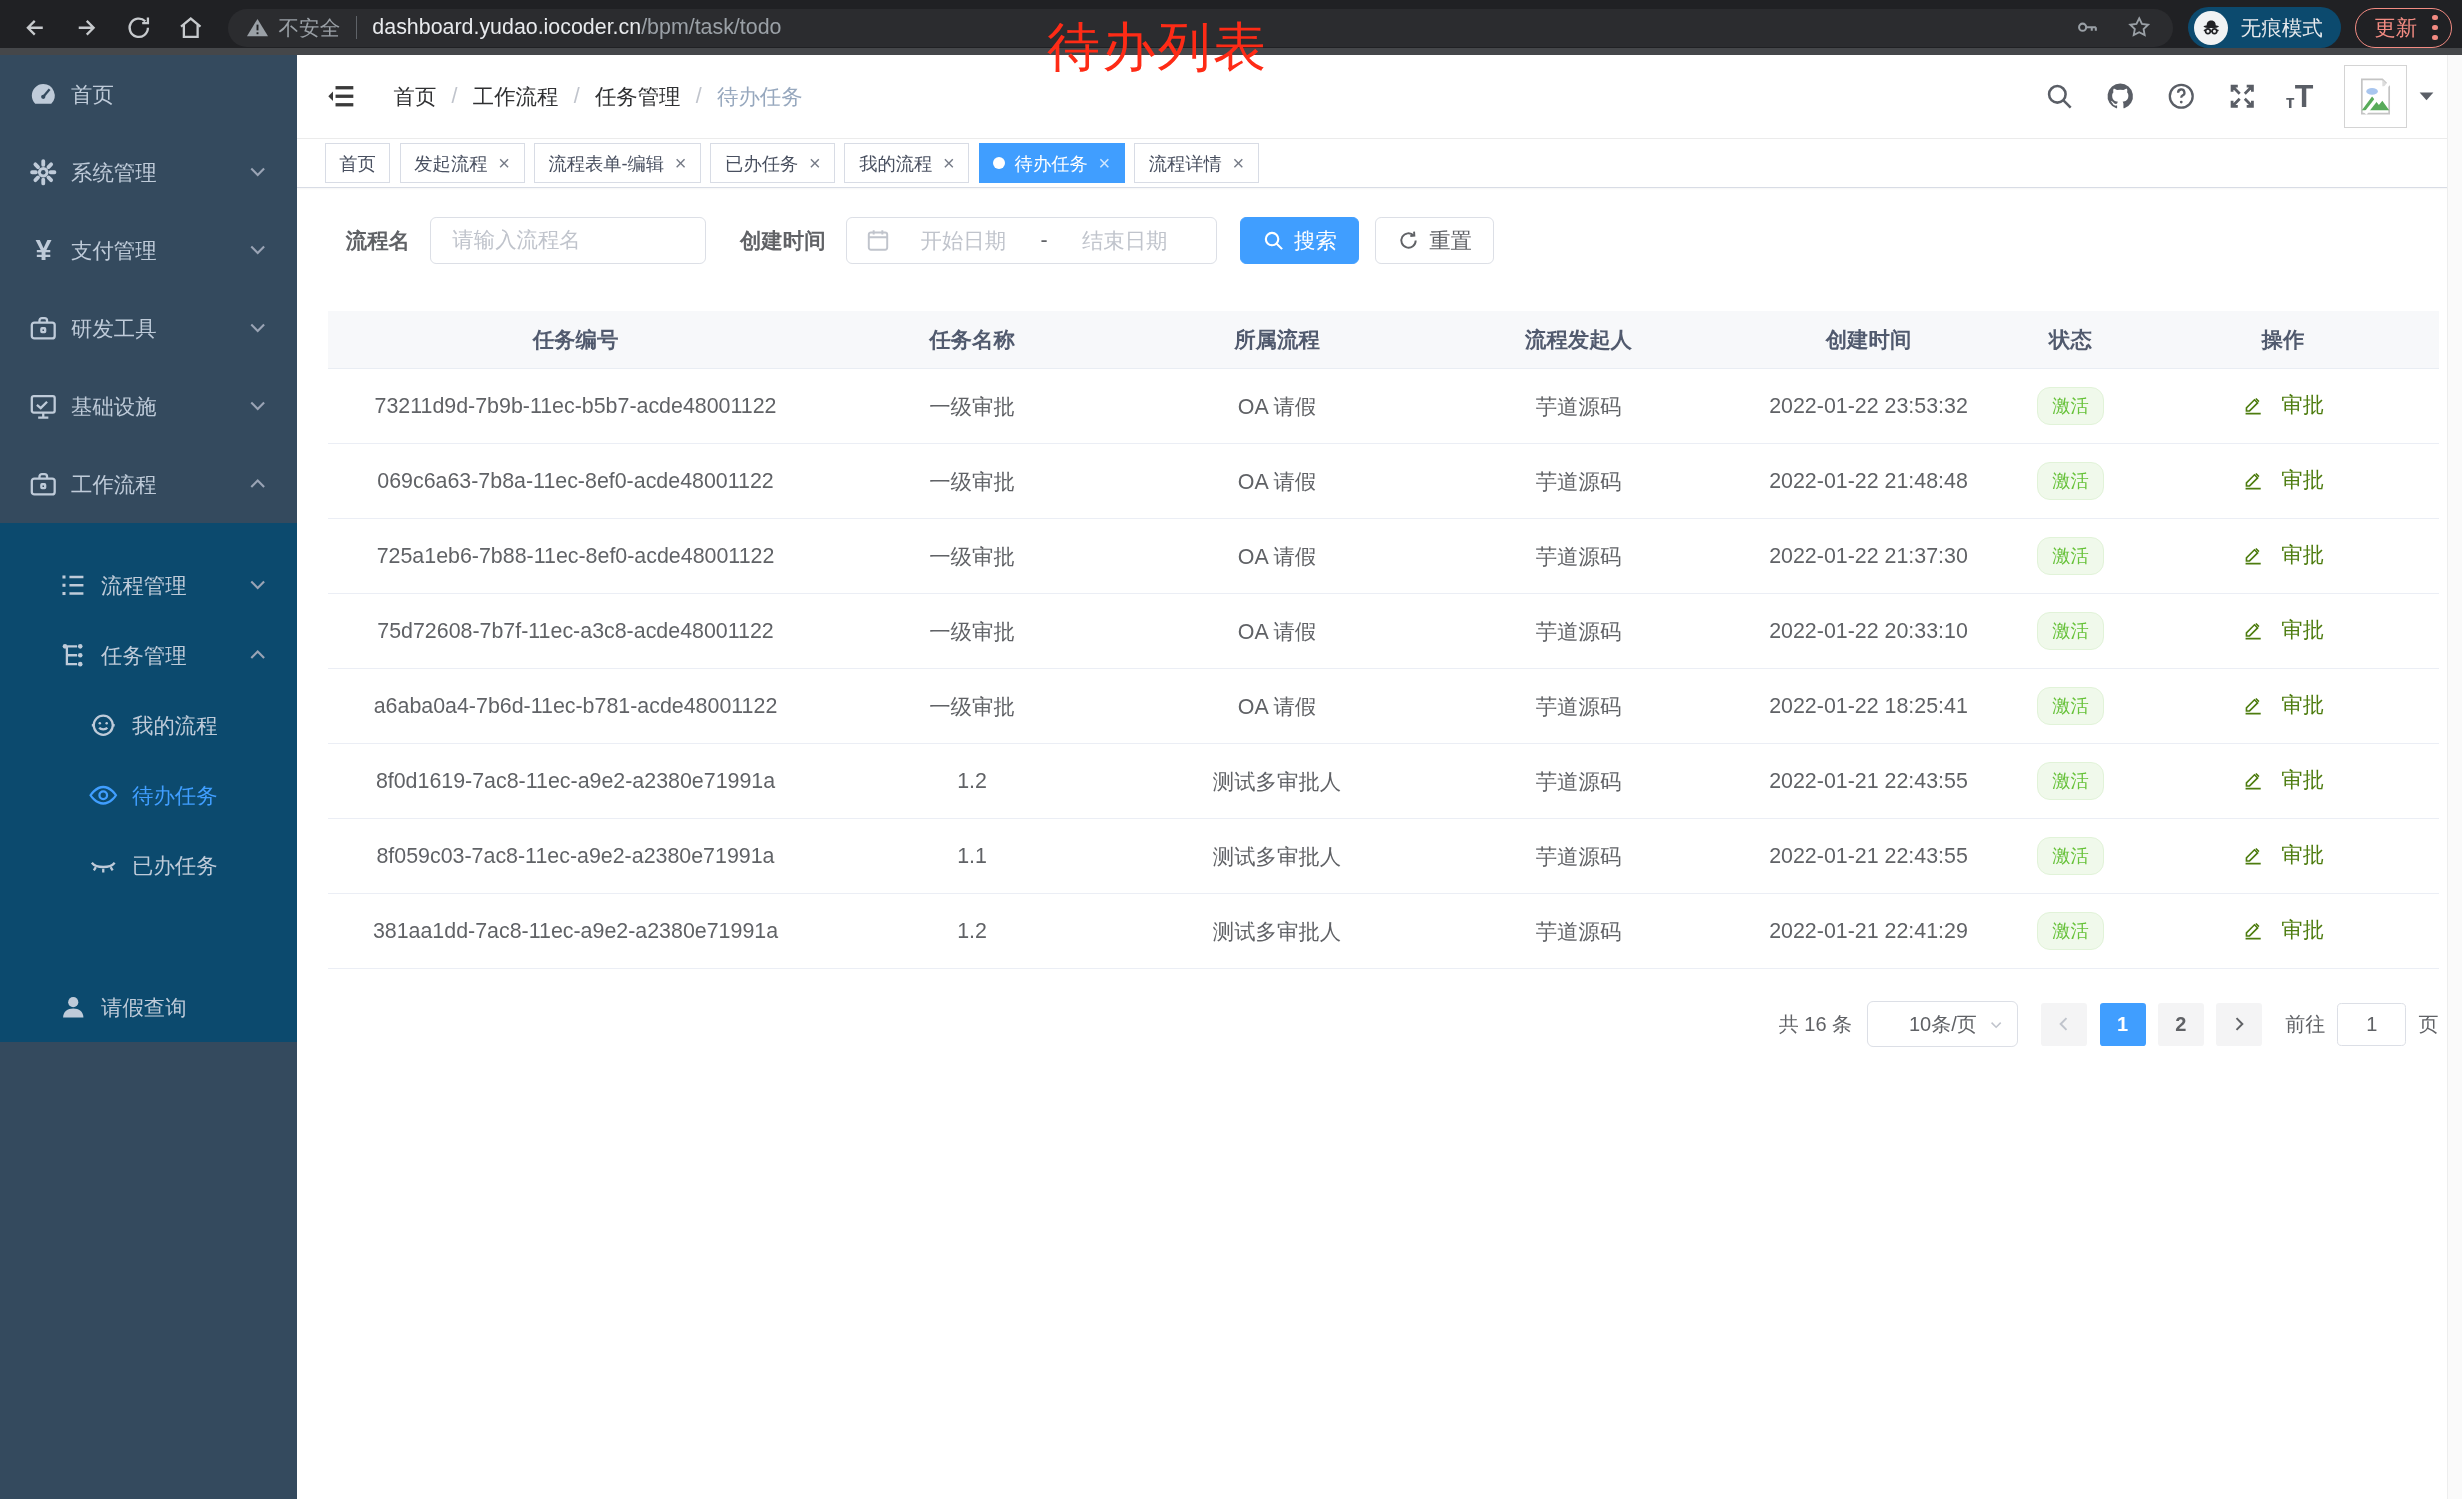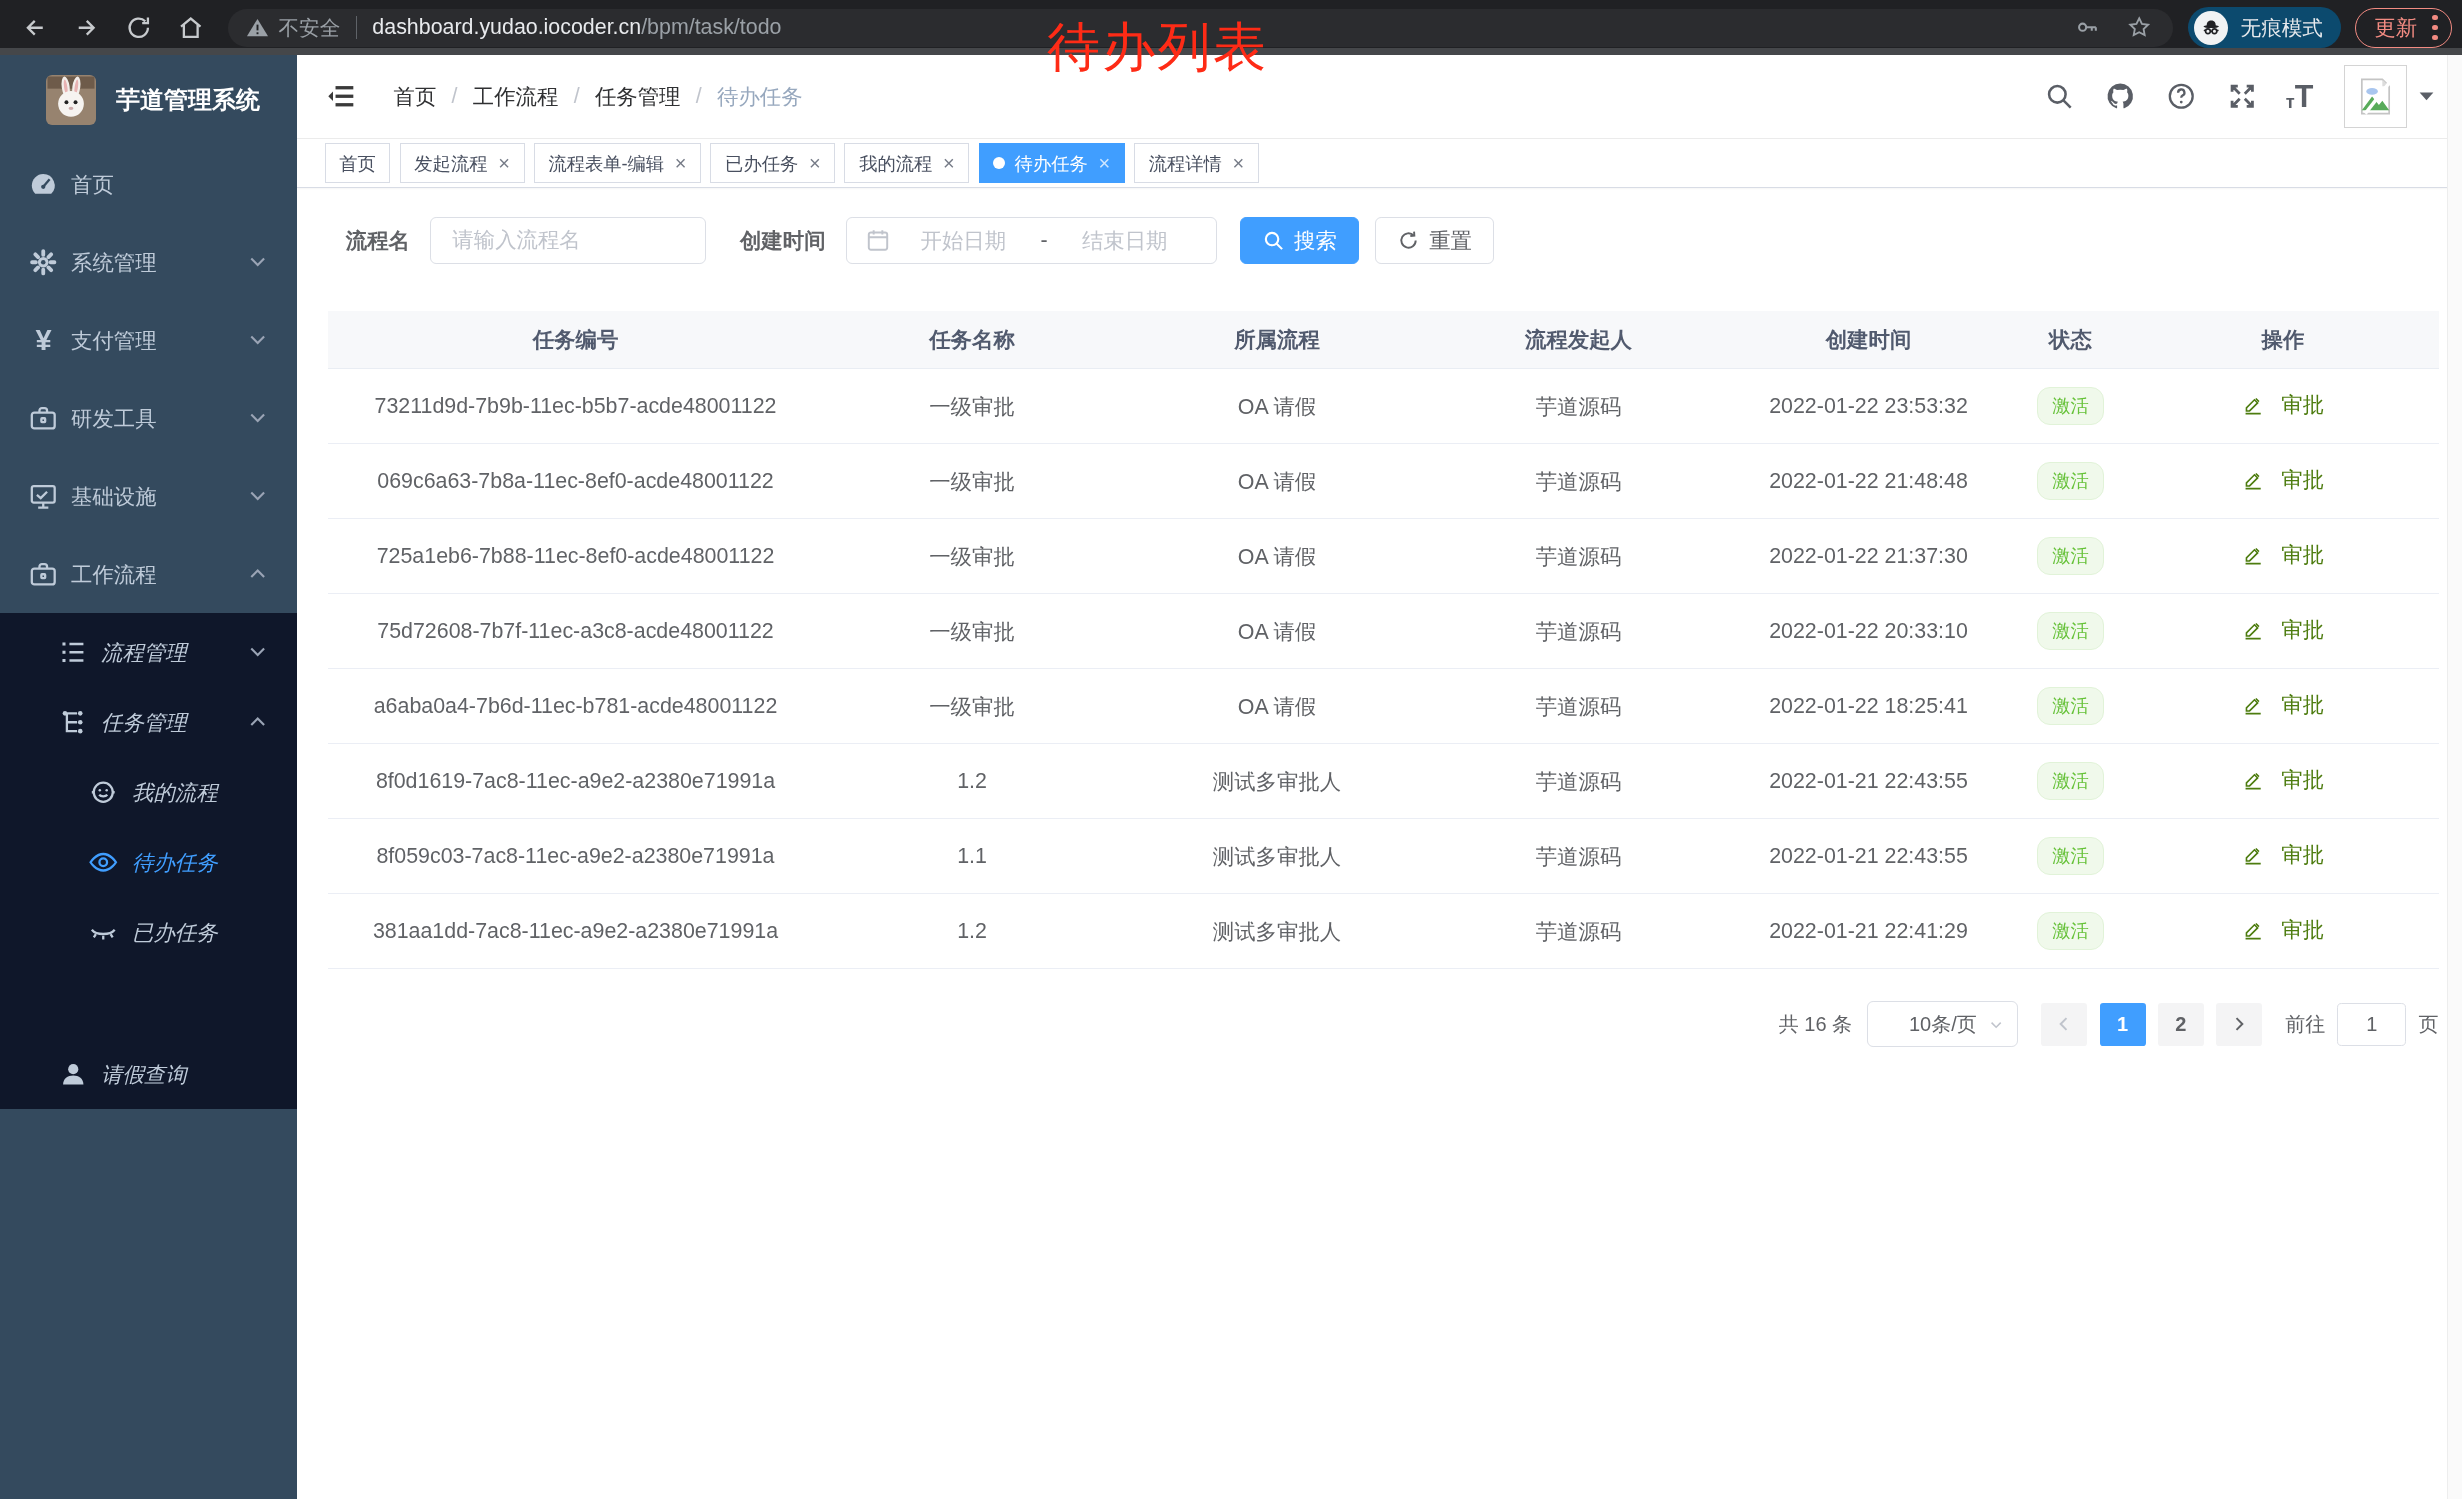--- a/index.html
+++ b/index.html
@@ -42,21 +42,21 @@
   
   .sidebar { position:absolute; top:55px; left:0; width:297px; bottom:0; background:#344a5e; z-index:3; }
   .logo-row { height:90px; display:flex; align-items:center; padding-left:46px; }
   .logo-img { width:50px; height:50px; border-radius:6.1px; overflow:hidden; flex:none; }
   .logo-title { color:#fff; font-size:24px; font-weight:700; margin-left:20px; white-space:nowrap; }
   .menu-item { height:78px; display:flex; align-items:center; color:#bfcbd9; font-size:21.4px; position:relative; cursor:pointer; }
   .menu-item .mi-ico { position:absolute; left:26px; width:35px; height:35px; display:flex; align-items:center; justify-content:center; }
   .menu-item .mi-ico svg { width:30.5px; height:30.5px; }
   .menu-item .mi-label { position:absolute; left:71px; white-space:nowrap; }
   .menu-item .mi-chev { position:absolute; right:29px; width:21.4px; height:21.4px; color:#9aa4b5; }
-  .submenu { background:#0f172a; padding-top:4px;font-style:italic; }
+  .submenu { background:#0c4a6e; padding-top:27px; }
   .submenu .menu-item { height:70px; }
   .submenu .lv2 .mi-ico { left:56px; }
   .submenu .lv2 .mi-label { left:101px; }
   .submenu .lv3 .mi-ico { left:86px; }
   .submenu .lv3 .mi-label { left:132px; }
   .submenu .gap { height:72px; }
   .menu-item.active { color:#409eff; }
   .menu-item.active .mi-ico { color:#409eff; }
   .mi-ico { color:#bfcbd9; }
   .yen-glyph { font-size:29px; font-weight:600; }
@@ -215,37 +215,20 @@
         <i></i>
         <i></i>
         <i></i>
       </span>
   </div>
 </div>
 
 <div class="annotation">待办列表</div>
 
 <div class="sidebar">
-  <div class="logo-row">
-    <span class="logo-img">
-      <svg viewBox="0 0 33 33">
-          <rect width="33" height="33" fill="#97836f"></rect>
-          <rect x="1" y="1" width="31" height="8" fill="#6e5b4a"></rect>
-          <ellipse cx="13" cy="8" rx="2.6" ry="7" fill="#f3eeea" transform="rotate(-8 13 8)"></ellipse>
-          <ellipse cx="20" cy="8" rx="2.6" ry="7" fill="#f3eeea" transform="rotate(8 20 8)"></ellipse>
-          <ellipse cx="13" cy="8" rx="1.1" ry="5" fill="#e8b2b2" transform="rotate(-8 13 8)"></ellipse>
-          <ellipse cx="20" cy="8" rx="1.1" ry="5" fill="#e8b2b2" transform="rotate(8 20 8)"></ellipse>
-          <circle cx="16.5" cy="19" r="8.5" fill="#f6f3f0"></circle>
-          <circle cx="13.5" cy="18" r="1.3" fill="#222"></circle>
-          <circle cx="19.5" cy="18" r="1.3" fill="#222"></circle>
-          <ellipse cx="16.5" cy="22" rx="1.6" ry="1.1" fill="#caa"></ellipse>
-        </svg>
-    </span>
-    <span class="logo-title">芋道管理系统</span>
-  </div>
 
   <div class="menu">
     <div class="menu-item">
       <span class="mi-ico">
         <svg viewBox="0 0 24 24">
             <path d="M12 4a9 9 0 0 0-9 9c0 2.5 1 4.8 2.7 6.4h12.6A9 9 0 0 0 12 4z" fill="currentColor"></path>
             <path d="M12 14l5-6" stroke="#344a5e" stroke-width="1.8"></path>
             <circle cx="12" cy="14" r="1.7" fill="#344a5e"></circle>
           </svg>
       </span>

